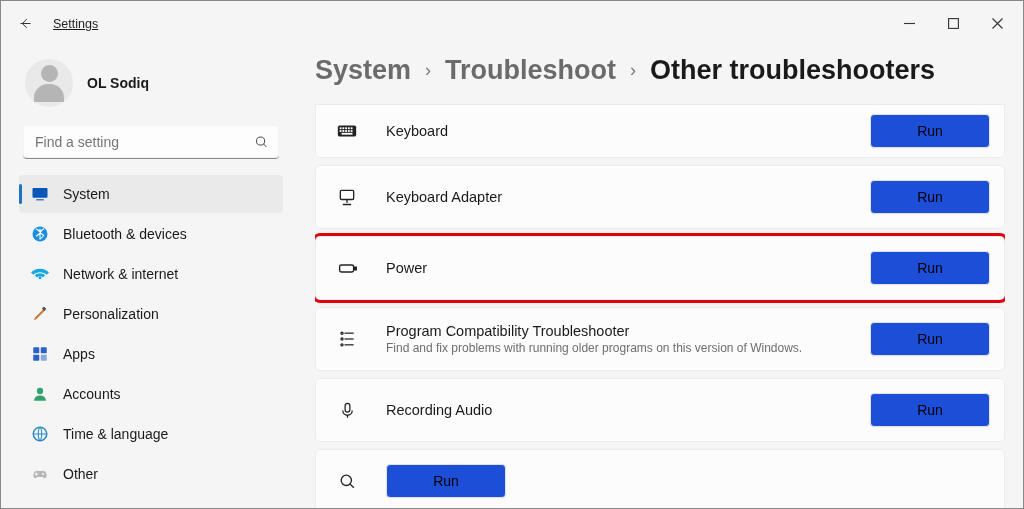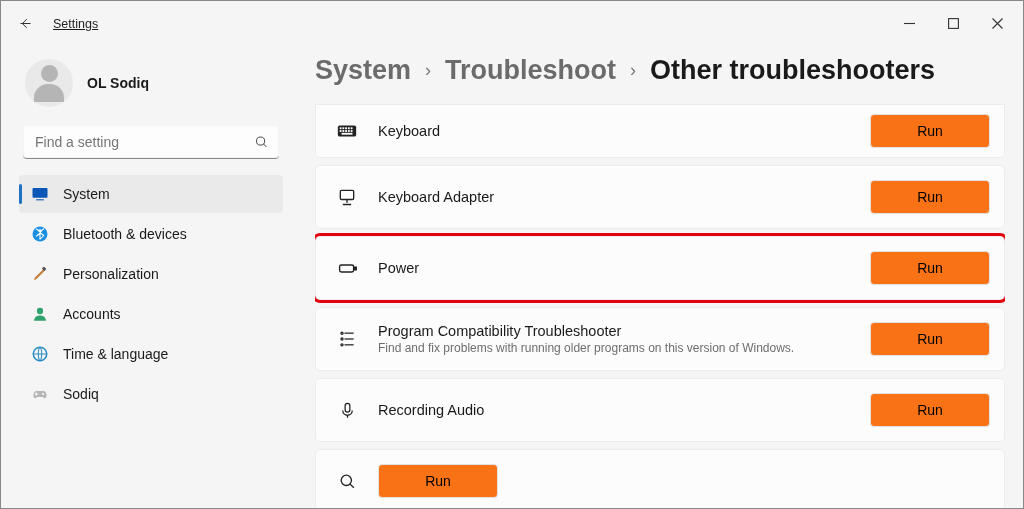--- a/index.html
+++ b/index.html
@@ -140,38 +140,38 @@
     display: flex; flex-direction: column; gap: 7px;
     overflow-y: auto;
   }
   .row {
     background: #fcfcfc;
     border: 1px solid #ececec;
     border-radius: 5px;
     display: flex; align-items: center;
     padding: 0 14px 0 20px;
     min-height: 64px;
-    gap: 20px;
+    gap: 28px;
   }
   .row.first { border-top-left-radius: 0; border-top-right-radius: 0; min-height:54px;}
   .row.highlight {
     outline: 3px solid #e3000f;
     outline-offset: 0;
   }
   .row-icon {
     width: 22px; height: 22px;
     display:flex; align-items:center; justify-content:center;
     color: #2b2b2b;
     flex-shrink: 0;
   }
   .row-body { display:flex; flex-direction:column; gap:2px; flex:1; }
   .row-title { font-size: 14.5px; }
   .row-sub { font-size: 12px; color: #6e6e6e; }
   .run-btn {
-    background: #f97316;
+    background: #1d4ed8;
     border: 1px solid #e2e2e2;
     border-radius: 4px;
     width: 120px;
     height: 34px;
     font-size: 14px;
     cursor: pointer;
     box-shadow: 0 1px 1px rgba(0,0,0,0.02);
   }
   svg { display:block; }
 </style>
@@ -237,26 +237,45 @@
         <span class="nav-icon">
           <svg width="18" height="18" viewBox="0 0 24 24">
               <circle cx="12" cy="12" r="10" fill="#1a8fe3"></circle>
               <path d="M12 5v14l5-5-5-4 5-5-5 4-5-4m0 10l5-4" fill="none" stroke="#fff" stroke-width="1.4" stroke-linejoin="round"></path>
             </svg>
         </span>
         <span>Bluetooth &amp; devices</span>
       </div>
       <div class="nav-item">
         <span class="nav-icon">
+          <svg width="18" height="18" viewBox="0 0 24 24" fill="#17a8e0">
+              <path d="M12 19a2 2 0 100-4 2 2 0 000 4zm0-14C7 5 2.7 7 0 10l3 3c2-2 5.3-3.5 9-3.5s7 1.5 9 3.5l3-3C21.3 7 17 5 12 5zm0 6c-2.8 0-5.3 1-7 2.7l3 3c1-1 2.4-1.7 4-1.7s3 .7 4 1.7l3-3C17.3 12 14.8 11 12 11z"></path>
+            </svg>
+        </span>
+        <span>Network &amp; internet</span>
+      </div>
+      <div class="nav-item">
+        <span class="nav-icon">
           <svg width="18" height="18" viewBox="0 0 24 24">
               <path d="M4 20l3-1 12-12-2-2L5 17l-1 3z" fill="#c77b3a"></path>
               <rect x="15" y="3" width="5" height="4" rx="1" transform="rotate(45 17.5 5)" fill="#555"></rect>
             </svg>
         </span>
         <span>Personalization</span>
+      </div>
+      <div class="nav-item">
+        <span class="nav-icon">
+          <svg width="18" height="18" viewBox="0 0 24 24">
+              <rect x="3" y="3" width="8" height="8" rx="1" fill="#2b62c4"></rect>
+              <rect x="13" y="3" width="8" height="8" rx="1" fill="#2b62c4"></rect>
+              <rect x="3" y="13" width="8" height="8" rx="1" fill="#2b62c4"></rect>
+              <rect x="13" y="13" width="8" height="8" rx="1" fill="#8aa9dd"></rect>
+            </svg>
+        </span>
+        <span>Apps</span>
       </div>
       <div class="nav-item">
         <span class="nav-icon">
           <svg width="18" height="18" viewBox="0 0 24 24">
               <circle cx="12" cy="8" r="4.2" fill="#2fa36b"></circle>
               <path d="M4 21c0-4 3.6-7 8-7s8 3 8 7H4z" fill="#2fa36b"></path>
             </svg>
         </span>
         <span>Accounts</span>
       </div>
@@ -270,21 +289,21 @@
         <span>Time &amp; language</span>
       </div>
       <div class="nav-item">
         <span class="nav-icon">
           <svg width="18" height="18" viewBox="0 0 24 24">
               <path d="M7 8h10c3 0 5 6 3 9-1 1-3 1-4-1h-8c-1 2-3 2-4 1-2-3 0-9 3-9z" fill="#b7b7b7"></path>
               <circle cx="16" cy="12" r="1.3" fill="#fff"></circle>
               <path d="M7 10v4M5 12h4" stroke="#fff" stroke-width="1.3"></path>
             </svg>
         </span>
-        <span>Sodiq</span>
+        <span>Other</span>
       </div>
     </div>
   </div>
 
   <div class="main">
     <div class="crumbs">
       <span class="crumb">System</span>
       <span class="chev">›</span>
       <span class="crumb">Troubleshoot</span>
       <span class="chev">›</span>

